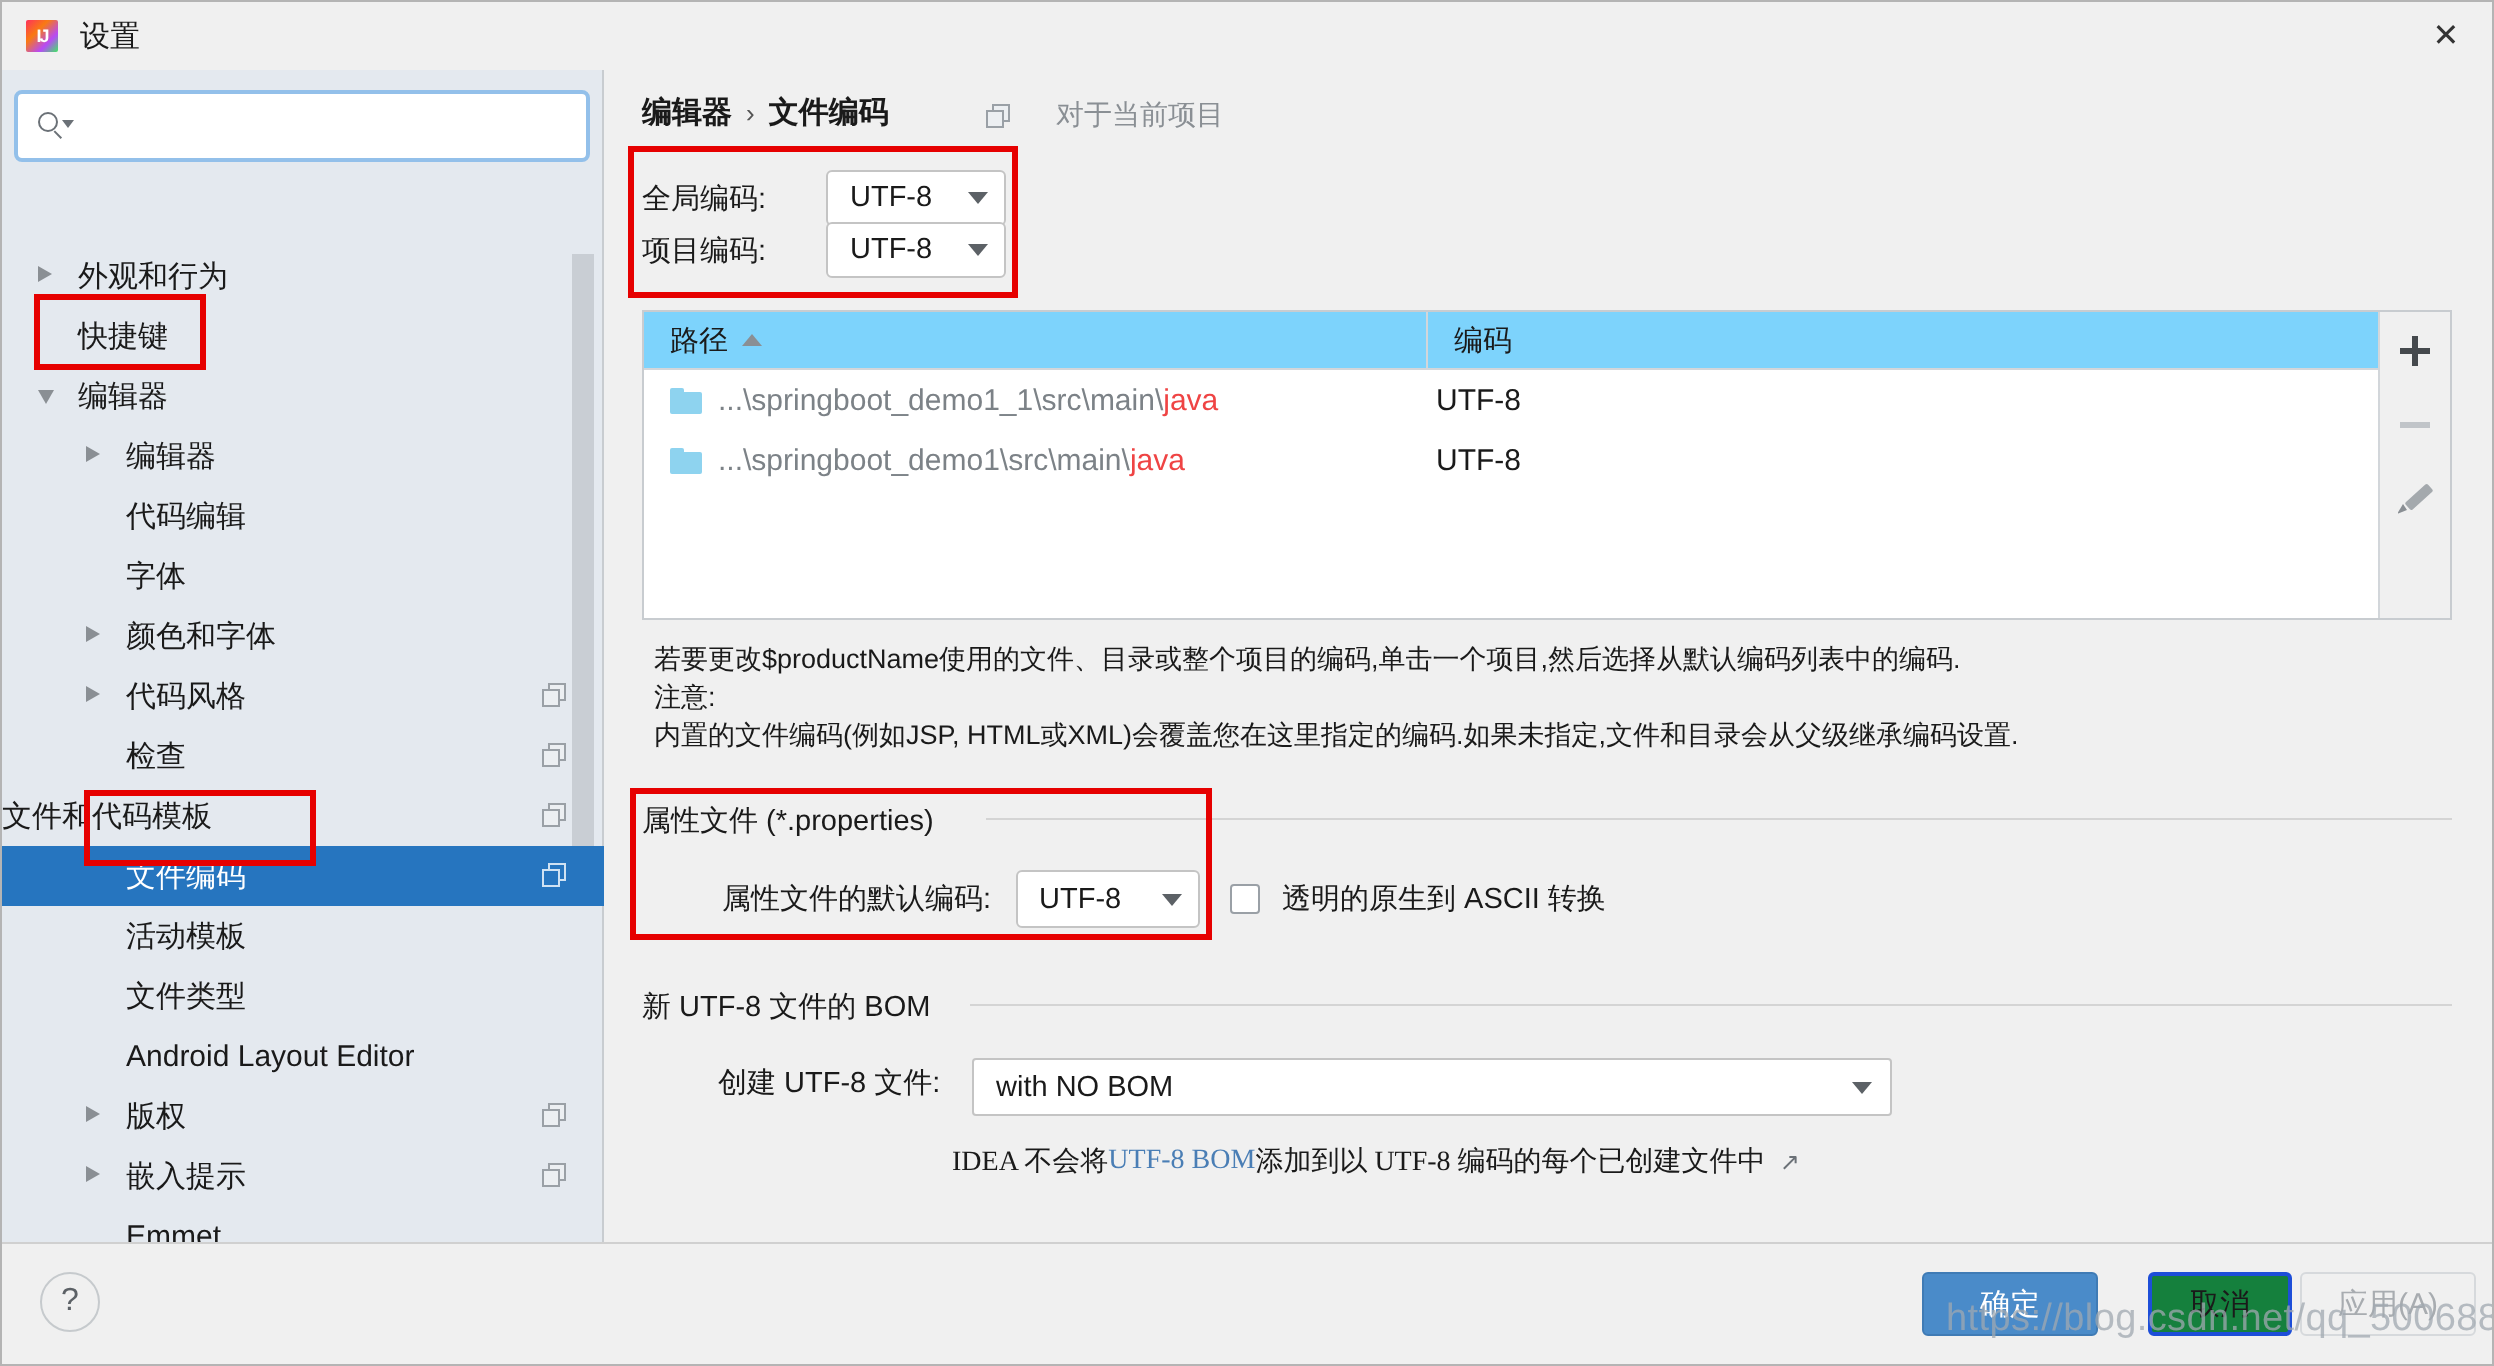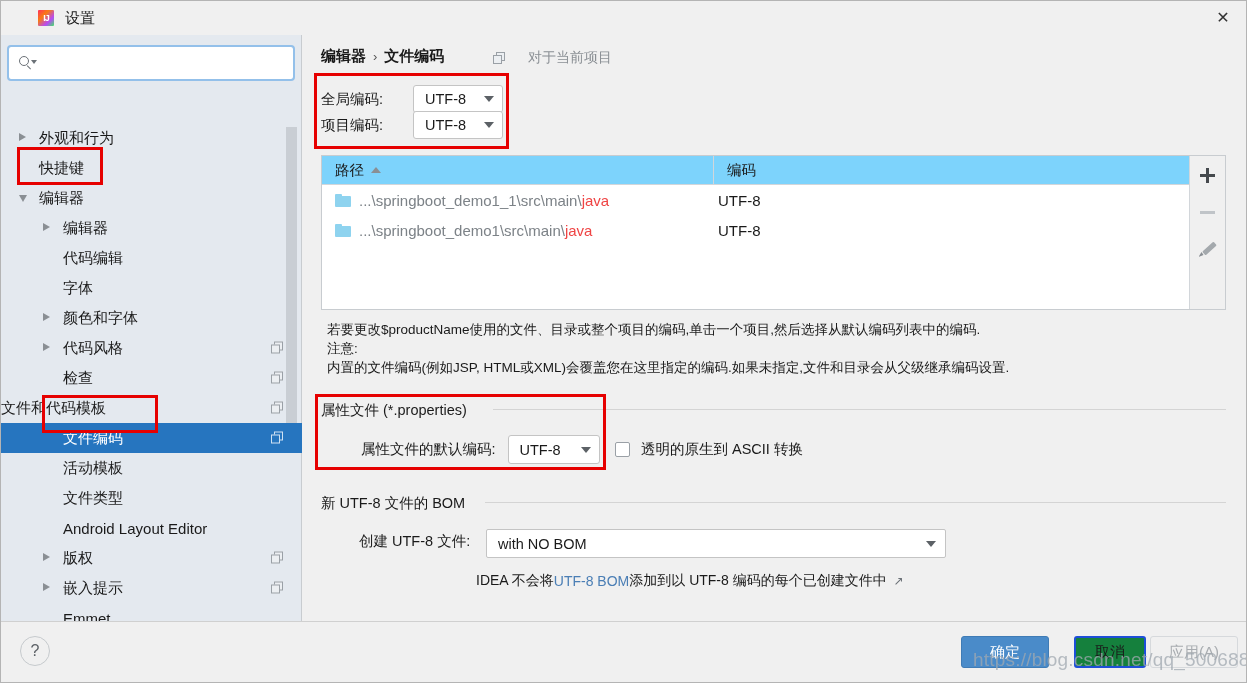--- a/index.html
+++ b/index.html
@@ -17,21 +17,21 @@
     background: #f0f0f0;
     border: 1px solid #b4b4b4;
     overflow: hidden;
   }
 
   
   .titlebar {
     position: absolute; top: 0; left: 0;
     width: 1245px; height: 34px;
     background: #f0f0f0;
-    display: flex; align-items: center; padding-left: 25px;
+    display: flex; align-items: center;
   }
   .tb-icon {
     width: 16px; height: 16px;
     margin-left: 12px;
     background: linear-gradient(135deg, #fe315d 0%, #f97a12 35%, #b74af7 70%, #3dea62 100%);
     border-radius: 1px;
     position: relative;
     flex: none;
   }
   .tb-icon::after {
@@ -599,21 +599,21 @@
     <div class="group-line" style="left:182px; top:467px; width:741px;"></div>
 
     <div class="enc-row" style="left:56px; top:497px;">
       <span style="margin-right:14px;">创建 UTF-8 文件:</span>
     </div>
     <div class="wide-combo" style="left:183px; top:494px; width:460px;">
       <span class="wv">with NO BOM</span>
       <span class="arr" style="width:0;height:0;border-left:5px solid transparent;border-right:5px solid transparent;border-top:6px solid #5c6166;"></span>
     </div>
 
-    <div class="bom-hint" style="left:173px; top:537px;">
+    <div class="bom-hint" style="left:173px; top:537px;font-family:Liberation Serif, serif;">
       <span>IDEA 不会将 </span>
       <span class="lnk">UTF-8 BOM</span>
       <span> 添加到以 UTF-8 编码的每个已创建文件中</span>
       <span class="ext-arrow">↗</span>
     </div>
 
   </div>
 
   <div class="redbox" style="left:16px;  top:146px; width:86px;  height:38px;"></div>
   <div class="redbox" style="left:41px;  top:394px; width:116px; height:38px;"></div>

